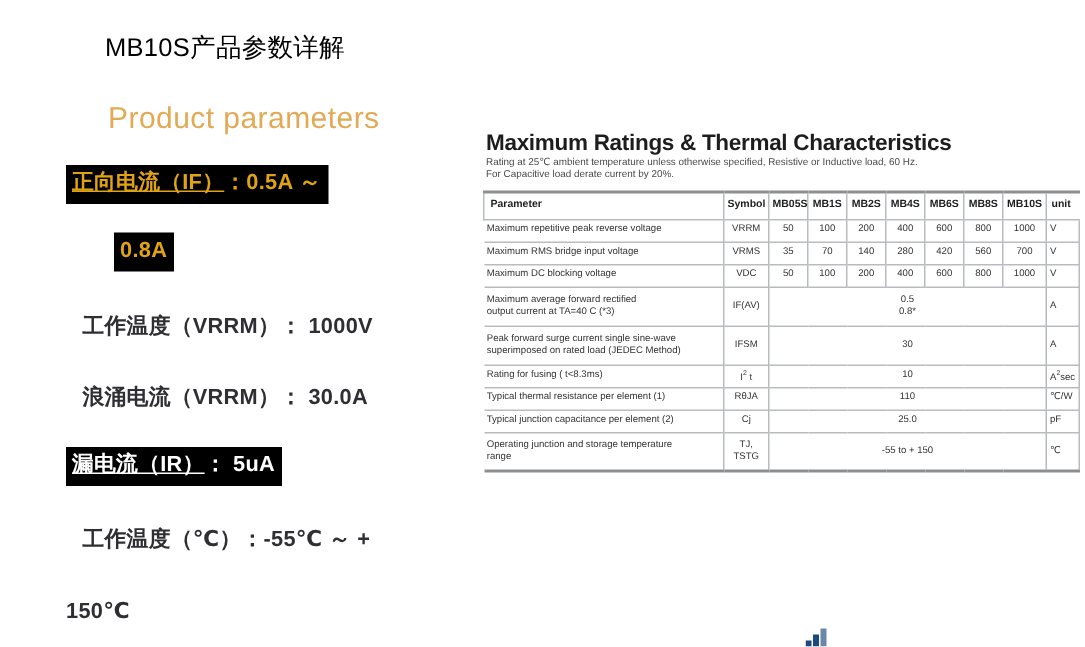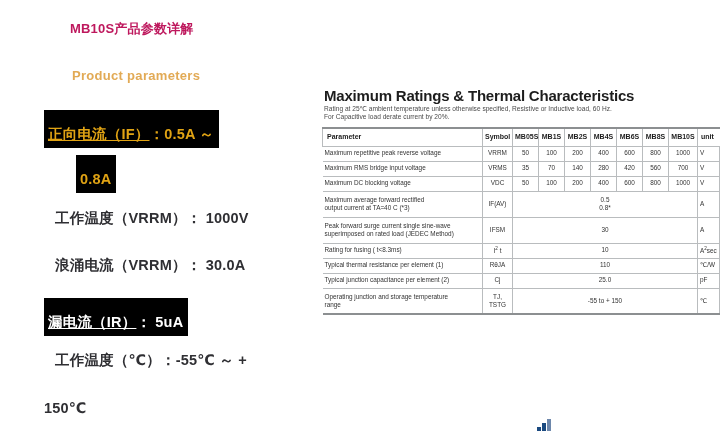--- a/index.html
+++ b/index.html
@@ -22,54 +22,54 @@
     left: 0;
     top: 0;
     width: 320px;
     height: 431px;
   }
 
   .spec-title {
     position: absolute;
     left: 70px;
     top: 20px;
-    font-size: 13px;
-    font-weight: bold;
-    color: #be185d;
+    font-size: 17px;
+    font-weight: normal;
+    color: #000000;
     letter-spacing: 0.2px;
     white-space: nowrap;
   }
 
   .spec-subtitle {
     position: absolute;
     left: 72px;
     top: 68px;
-    font-size: 13px;
-    font-weight: bold;
+    font-size: 20px;
+    font-weight: normal;
     color: #e2aa55;
     letter-spacing: 0.3px;
     white-space: nowrap;
   }
 
   .spec-line {
     position: absolute;
     white-space: nowrap;
     font-size: 14.5px;
     line-height: 21px;
   }
 
   .spec-line.plain {
     color: #2f2f33;
     font-weight: bold;
     letter-spacing: 0.2px;
   }
 
   .spec-line.hl {
     background: #000000;
-    padding: 14px 5px 3px 4px;
+    padding: 2px 5px 3px 4px;
     font-weight: bold;
     letter-spacing: 0.2px;
   }
   .spec-line.hl.gold { color: #e0a314; }
   .spec-line.hl.white { color: #ffffff; }
 
   .u { text-decoration: underline; text-underline-offset: 1px; }
 
   
   #row-if     { left: 44px;  top: 110px; }

